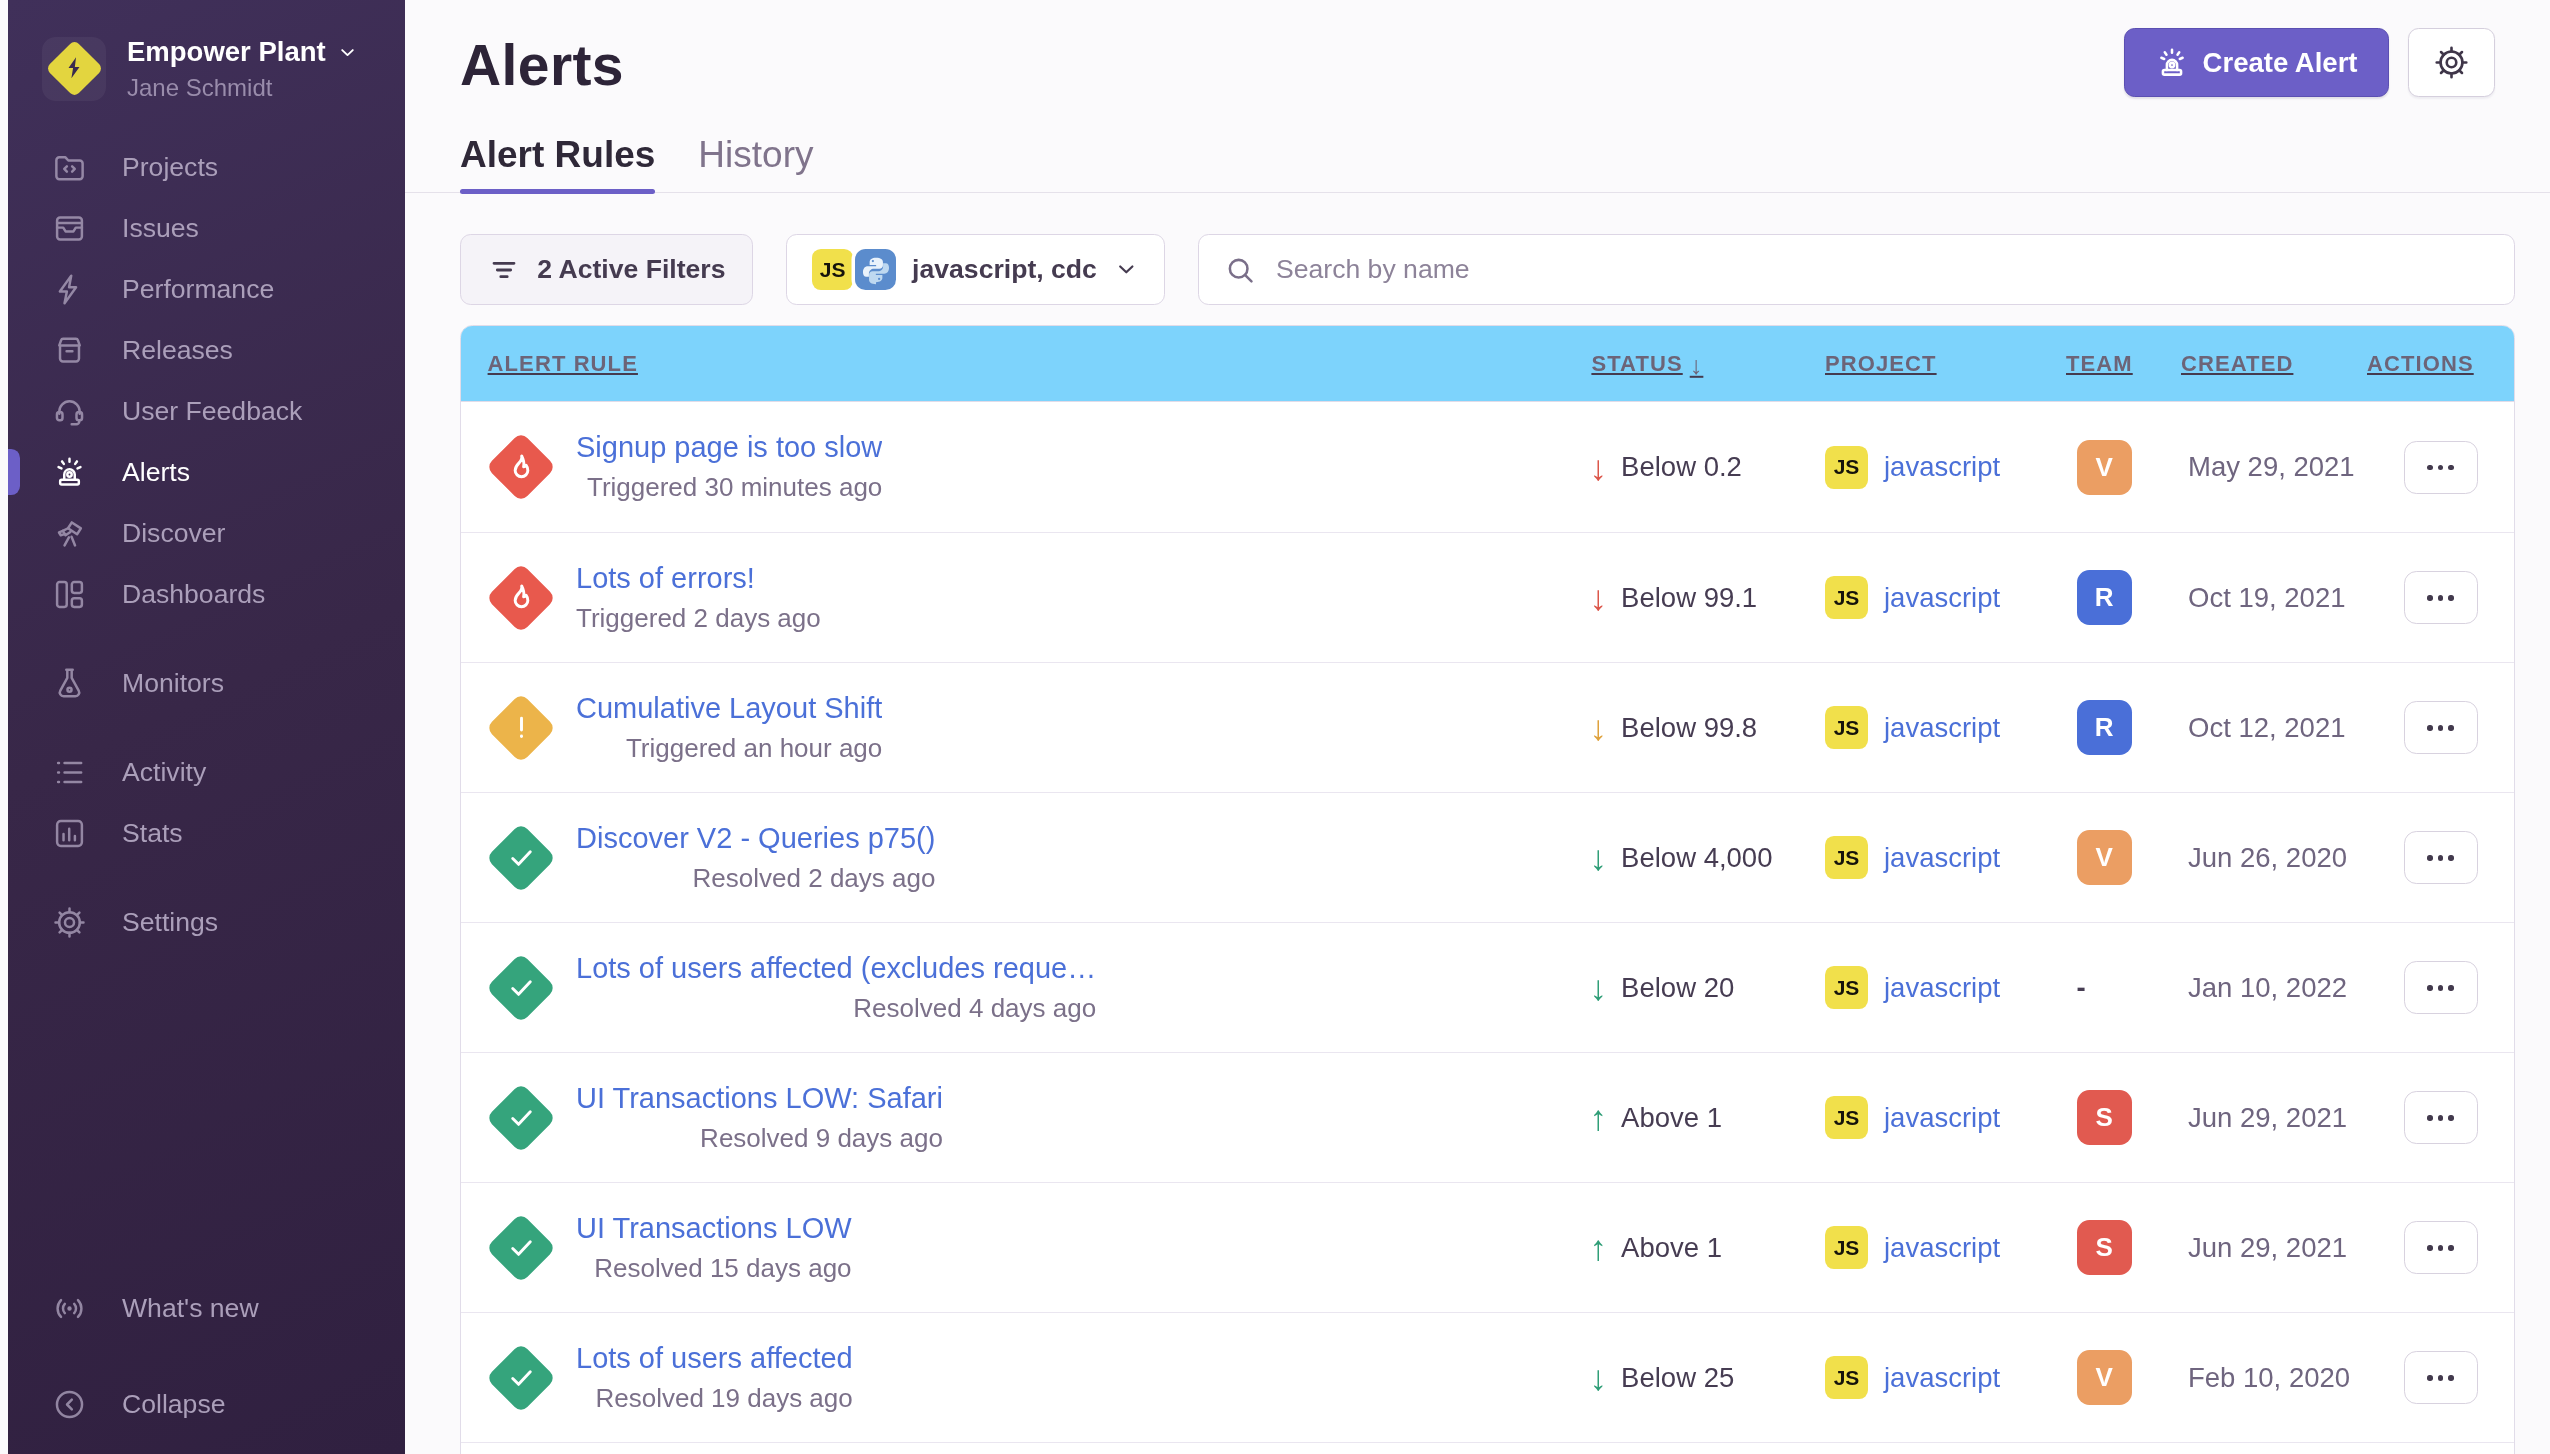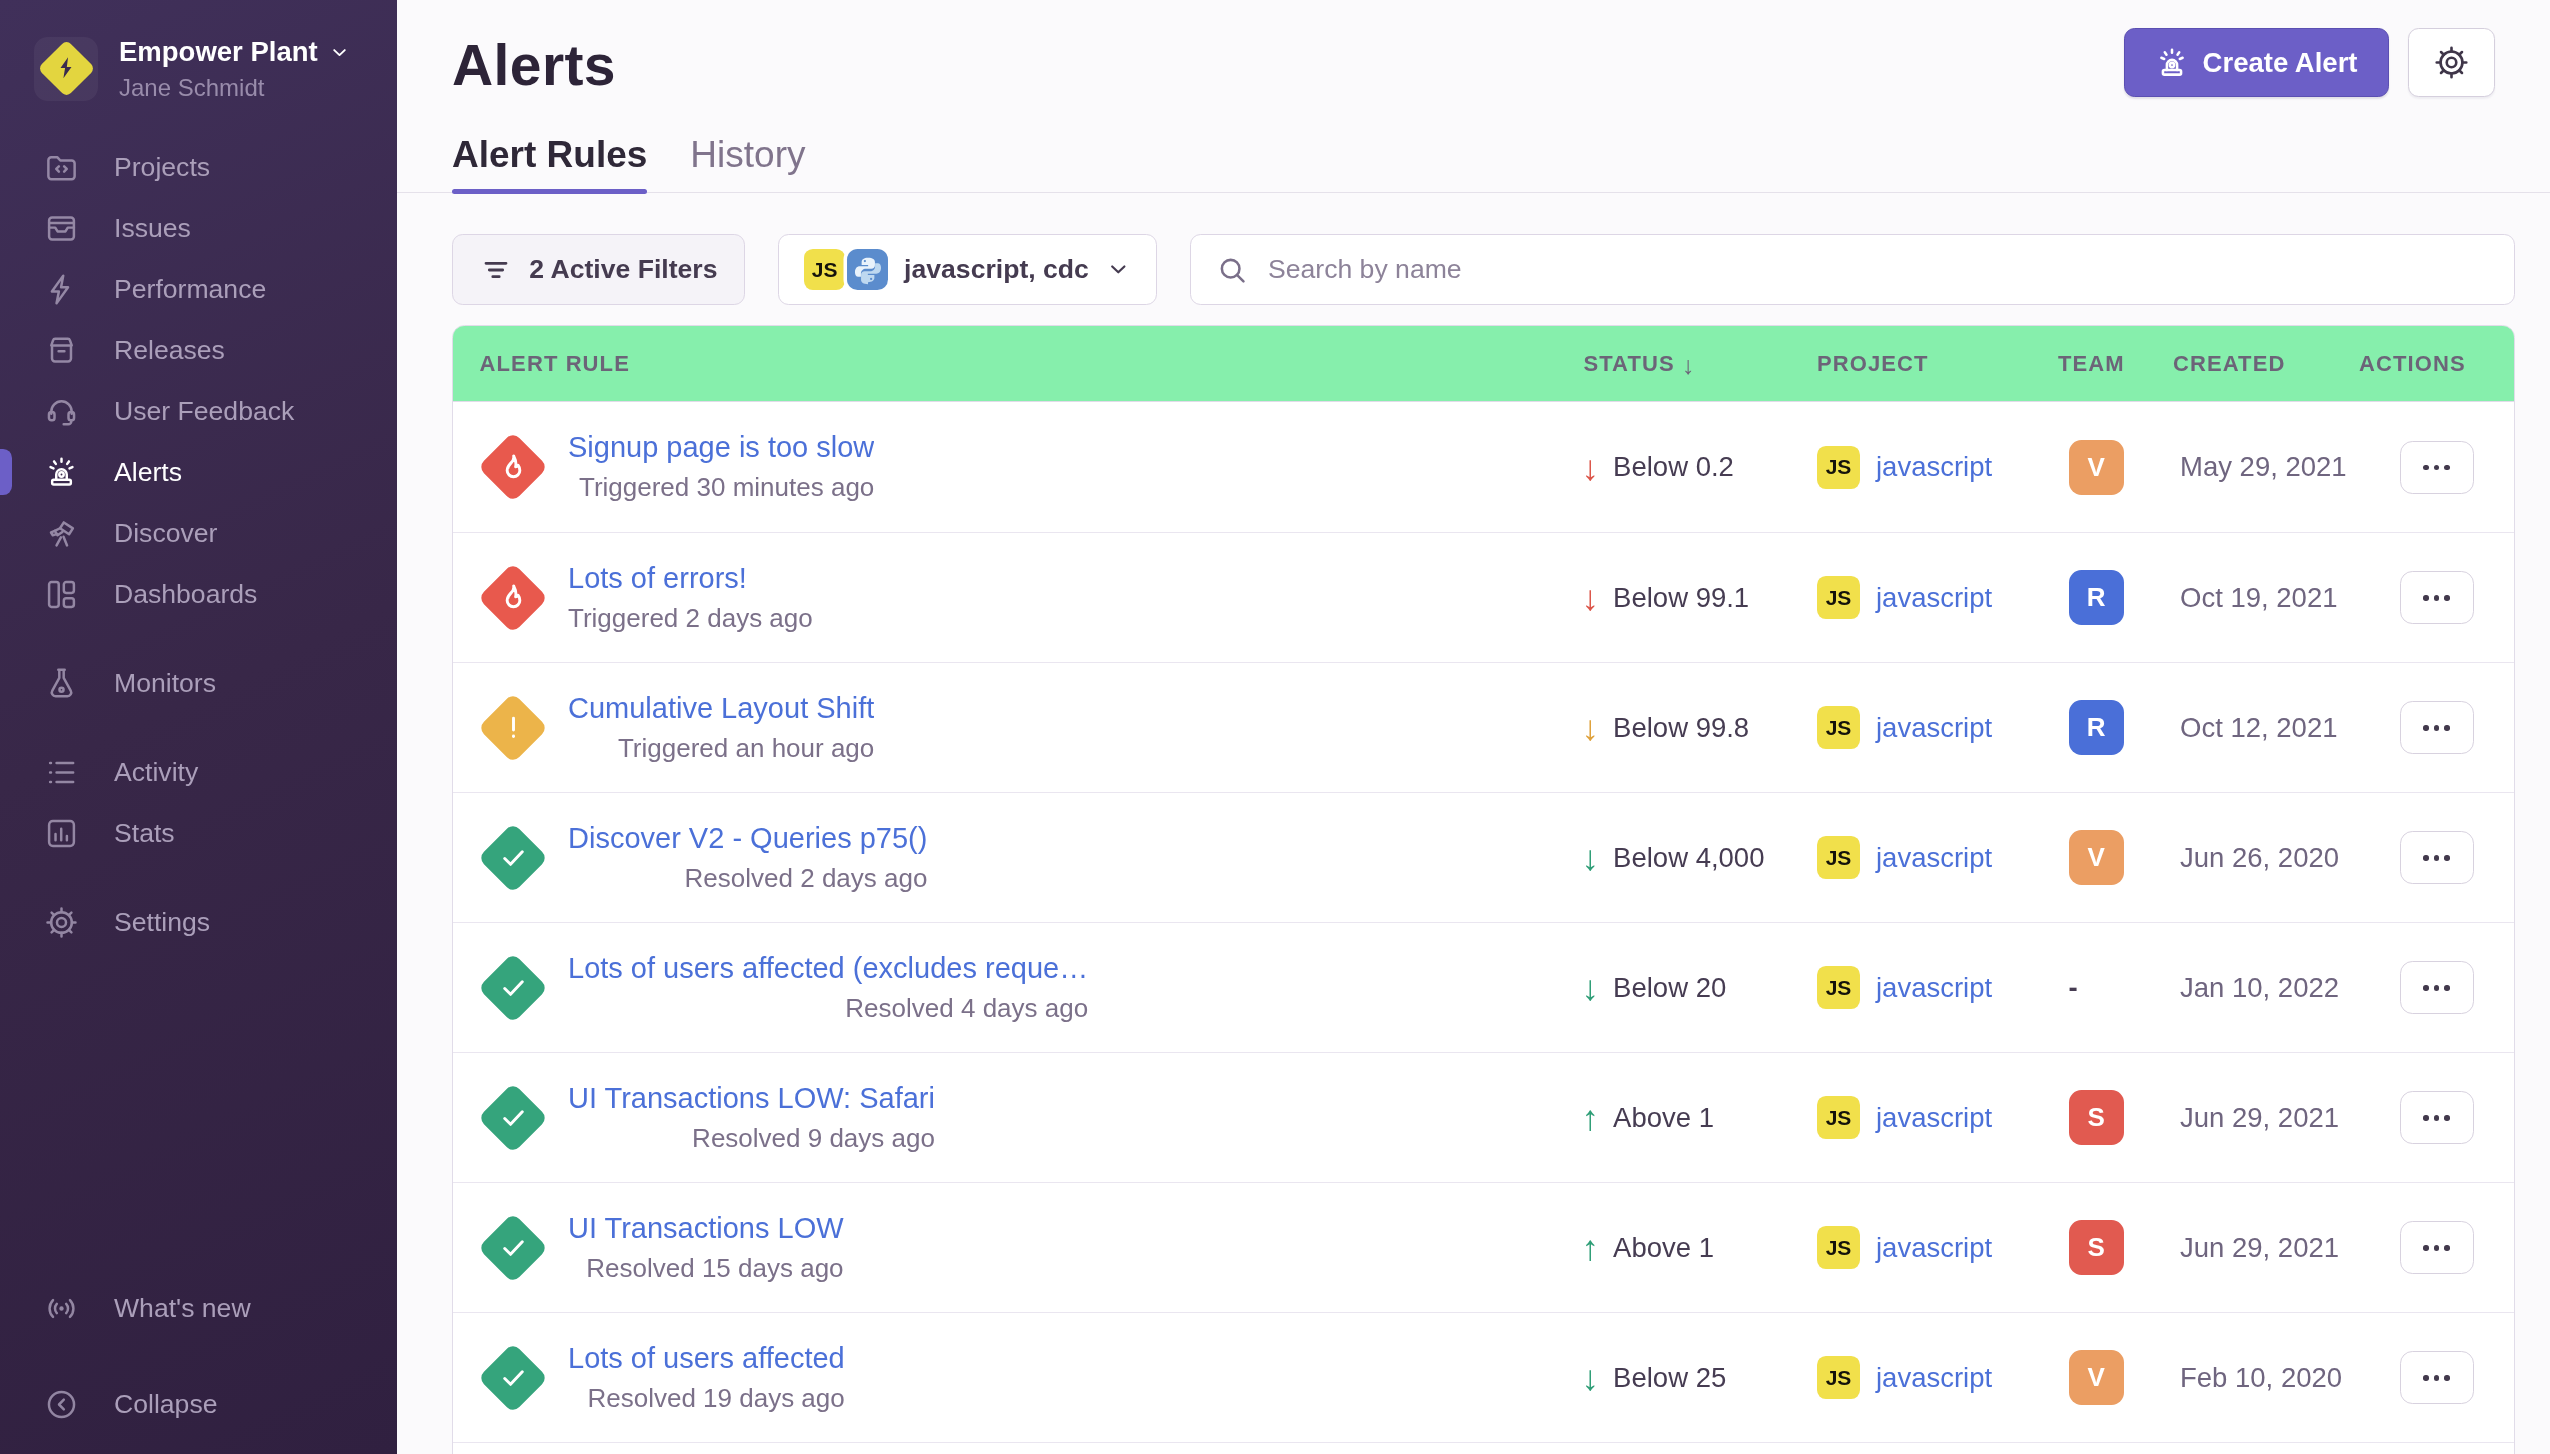--- a/index.html
+++ b/index.html
@@ -7,21 +7,21 @@
   body {
     font-family:"Liberation Sans","DejaVu Sans",sans-serif;
     background:#fbfafc; color:#453b4f; display:flex;
   }
   svg { display:block; }
 
   
   .sidebar {
     width:397px; height:1454px; flex:0 0 397px;
     background:linear-gradient(155deg,#40305a 0%,#382748 48%,#302040 100%);
-    color:#ab9fba; display:flex; flex-direction:column; position:relative;
+    color:#ab9fba; display:flex; flex-direction:column; position:relative;margin-left:8px;
   }
   .side-head { display:flex; align-items:center; padding:35px 17.7px 0 34px; gap:21px; cursor:pointer; }
   .logo-box { width:64px; height:64px; border-radius:14px; background:rgba(255,255,255,.05);
     display:flex; align-items:center; justify-content:center; flex:0 0 64px; }
   .logo-diamond { width:41px; height:41px; background:#e3d53f; border-radius:6.2px;
     transform:rotate(45deg); display:flex; align-items:center; justify-content:center; }
   .logo-diamond svg { transform:rotate(-45deg); }
   .org-block { line-height:1.25; }
   .org-row { display:flex; align-items:center; gap:10.6px; }
   .org-name { color:#fff; font-weight:700; font-size:27.5px; white-space:nowrap; }
@@ -72,21 +72,21 @@
   .search-box { flex:1 1 auto; display:flex; align-items:center; gap:19.5px; background:#fff;
     border:1.8px solid #ddd6e5; border-radius:10.6px; padding:0 25px; }
   .search-box input { border:none; outline:none; flex:1; font-size:26.6px;
     font-family:inherit; color:#453b4f; background:transparent; }
   .search-box input::placeholder { color:#8d8399; }
 
   
   .table { margin:20.4px 35px 0 55px; background:#fff; border:1.8px solid #e1dce9;
     border-radius:12.4px 12.4px 0 0; overflow:hidden; }
   .tgrid { display:grid; grid-template-columns:1118px 246px 241px 115px 186px auto; align-items:center; }
-  .thead { background:#86efac; height:76px; border-bottom:1.8px solid #e1dce9; }
+  .thead { background:#7dd3fc; height:76px; border-bottom:1.8px solid #e1dce9;text-decoration:underline; }
   .th { font-size:22px; font-weight:700; letter-spacing:1.1px; color:#6c6478;
     text-transform:uppercase; display:flex; align-items:center; }
   .th.c-name { padding-left:26.6px; }
   .th.c-status { padding-left:12.4px; }
   .th .sort { font-size:25px; margin-left:7px; transform:translateY(1.8px); font-weight:400; }
   .row { height:130px; border-top:1.8px solid #eae6f0; background:#fff; }
   .row:first-of-type { border-top:none; }
   .cell-name { display:flex; align-items:center; }
   .dia-wrap { width:74px; height:74px; margin-left:23px; flex:0 0 74px;
     display:flex; align-items:center; justify-content:center; position:relative; }

